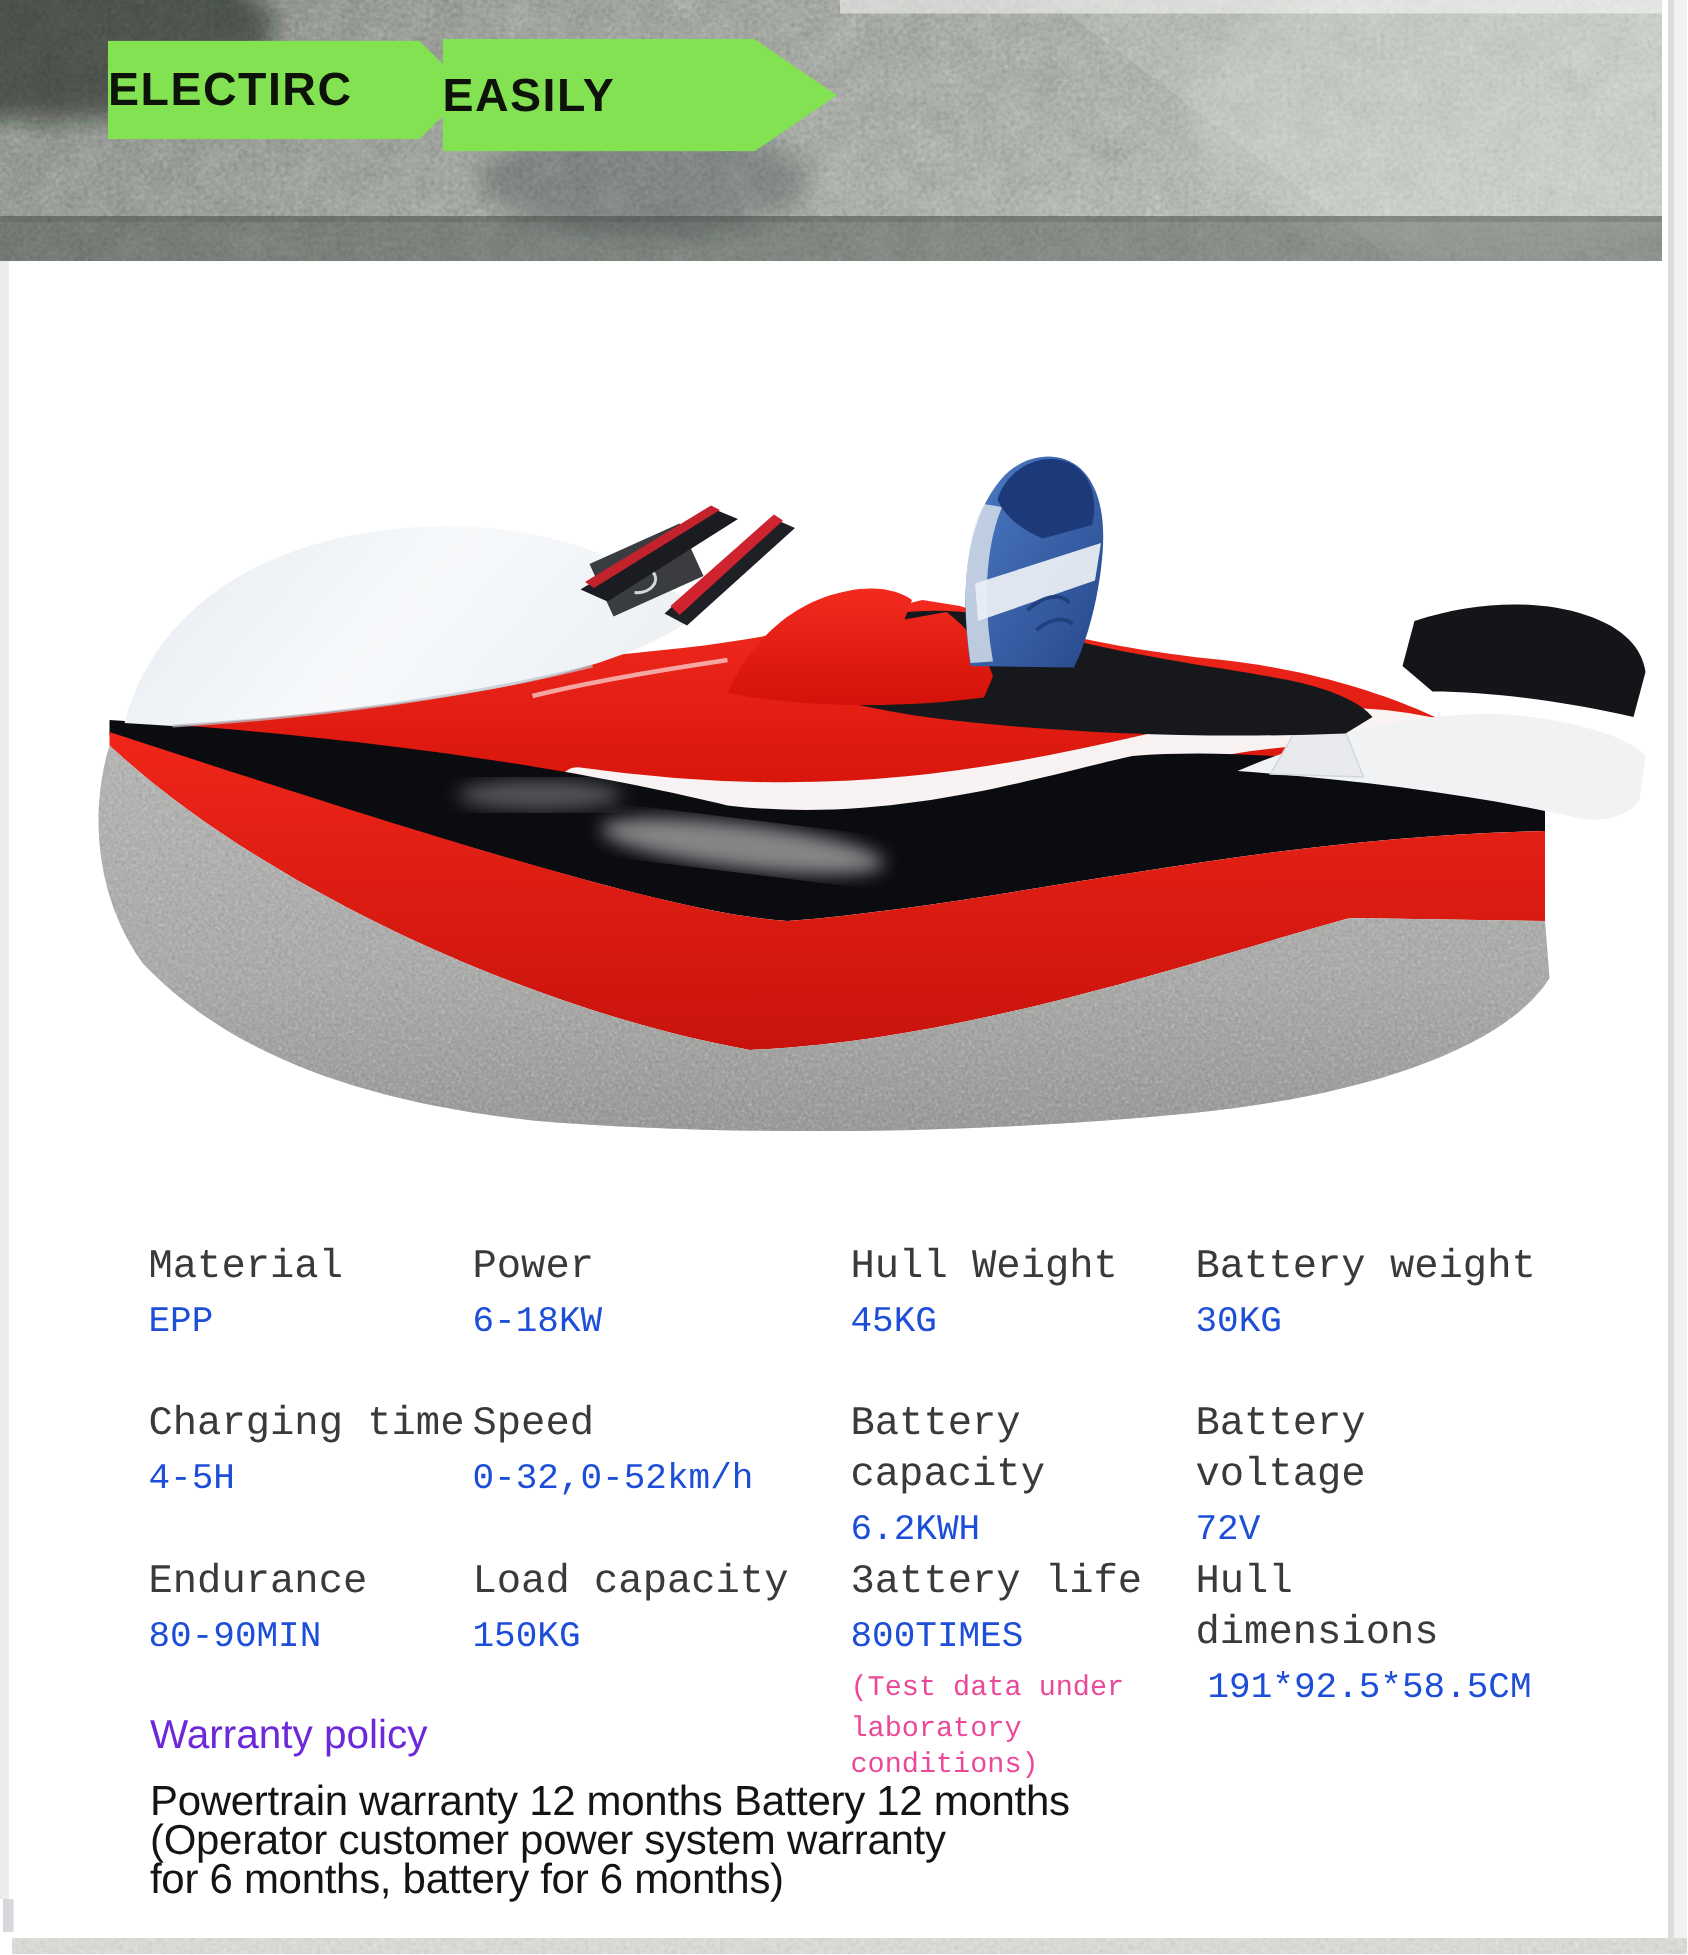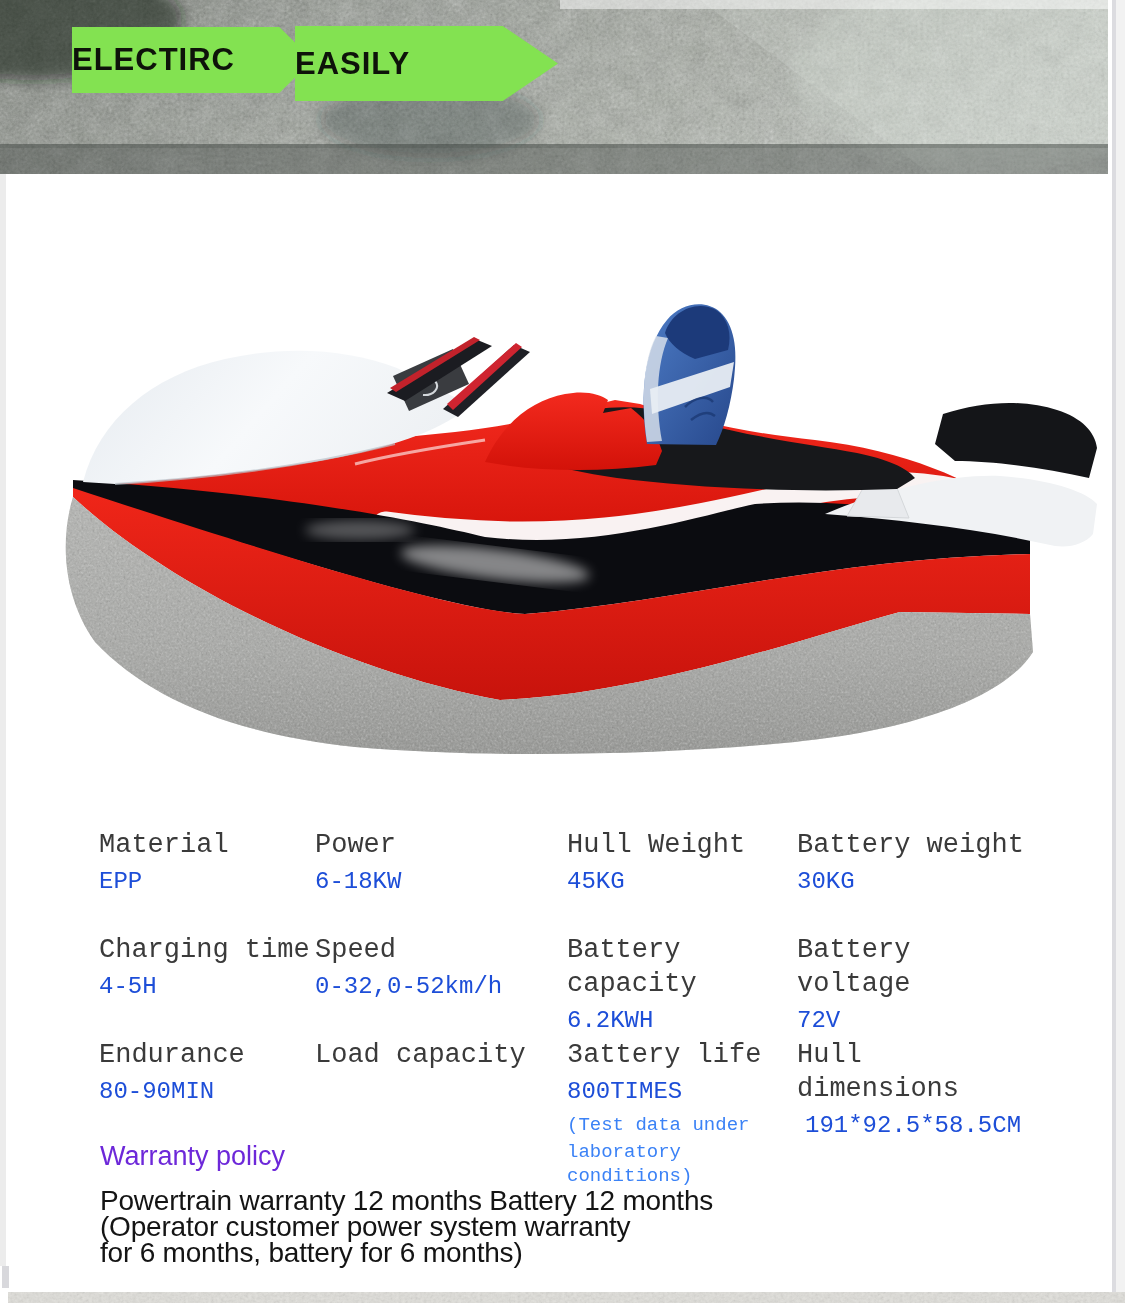--- a/index.html
+++ b/index.html
@@ -16,21 +16,21 @@
   
   .boat{position:absolute;left:55px;top:292px;}
   
   .specs{position:absolute;left:99px;top:828px;display:grid;
          grid-template-columns:216px 252px 230px 242px;
          grid-template-rows:105px 105px auto;color:#1a1a1a;}
   .cell{min-height:74px;font-family:Liberation Mono, monospace;}
   .lbl{font-size:27px;line-height:34px;color:#3a3a3a;}
   .val{font-size:24px;line-height:36px;margin-top:2px;color:#1d4ed8;font-weight:500;}
   .val-indent{padding-left:8px;}
-  .note{font-size:19px;line-height:24px;margin-top:3px;color:#3b82f6;}
+  .note{font-size:19px;line-height:24px;margin-top:3px;color:#ec4899;}
   
   .warranty{position:absolute;left:100px;top:1140px;color:#141414;}
   .w-title{font-size:27px;line-height:32px;color:#6d28d9;}
   .w-line{font-size:28px;line-height:26px;font-weight:500;letter-spacing:-0.2px;}
   .w-para{margin-top:16px;}
   
   .right-line{position:absolute;left:1112px;top:0;width:4px;height:1303px;background:#dcdce0;}
   .right-margin{position:absolute;left:1116px;top:0;width:9px;height:1303px;background:#f2f2f2;}
   .left-mark{position:absolute;left:2px;top:1266px;width:7px;height:22px;background:#d8d8dc;}
   .left-strip{position:absolute;left:0;top:174px;width:6px;height:1092px;background:#ececec;}
@@ -191,20 +191,21 @@
     <div class="cell">
       <div class="lbl">Battery voltage</div>
       <div class="val">72V</div>
     </div>
     <div class="cell">
       <div class="lbl">Endurance</div>
       <div class="val">80-90MIN</div>
     </div>
     <div class="cell">
       <div class="lbl">Load capacity</div>
+      <div class="val">150KG</div>
     </div>
     <div class="cell">
       <div class="lbl">3attery life</div>
       <div class="val">800TIMES</div>
       <div class="note">(Test data under</div>
       <div class="note">laboratory conditions)</div>
     </div>
     <div class="cell">
       <div class="lbl">Hull dimensions</div>
       <div class="val val-indent">191*92.5*58.5CM</div>

